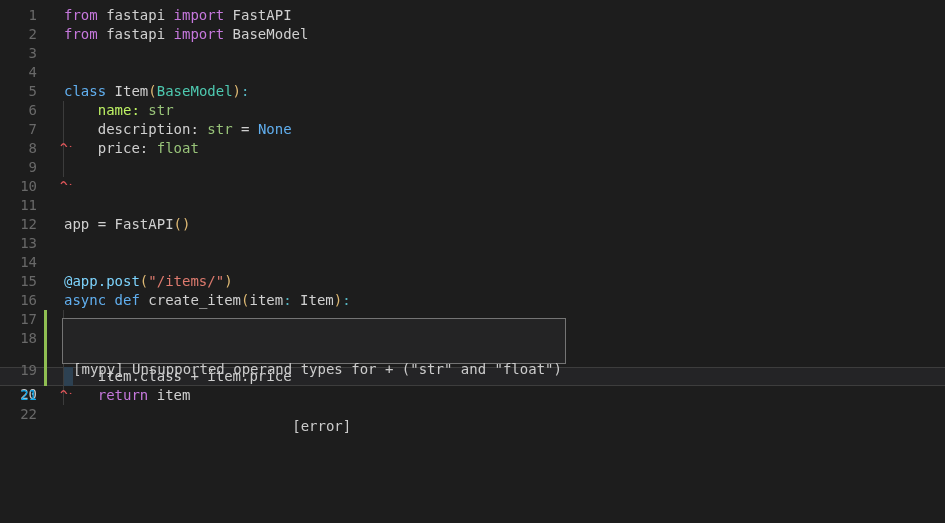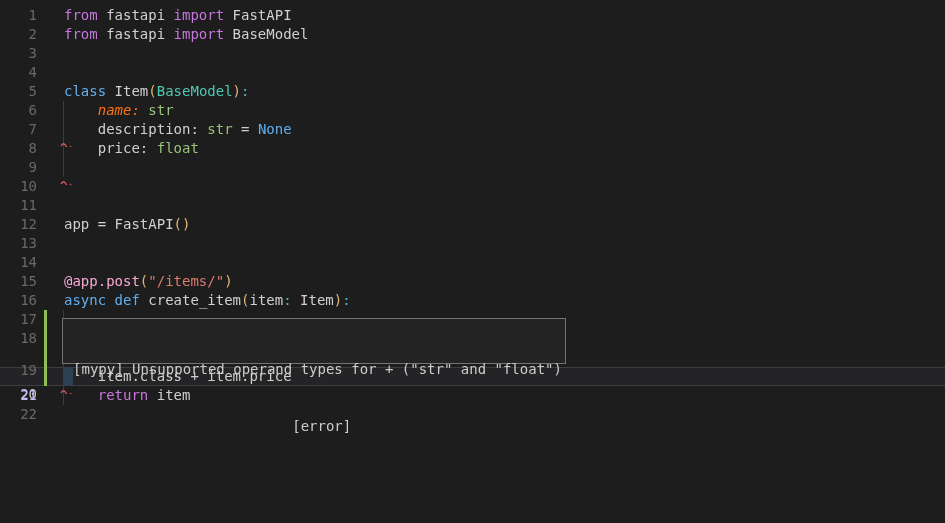--- a/index.html
+++ b/index.html
@@ -50,35 +50,35 @@
       <div class="deco squiggle" style="left: 60px; top: 380px;"><svg width="13" height="6" viewBox="0 0 13 6">
           <path d="M1 5 Q 3.5 0.5 6 5 T 11 5" stroke="#e0565a" fill="none" stroke-width="1.3"></path>
         </svg></div>
     </div>
   <div class="rows" id="rows">
       <div class="row"><span class="ln" style="color: rgb(105, 105, 105);">1</span><span class="sign"></span><span class="code"><span style="color: rgb(198, 120, 221);">from</span><span style="color: rgb(208, 208, 208);"> fastapi </span><span style="color: rgb(198, 120, 221);">import</span><span style="color: rgb(208, 208, 208);"> FastAPI</span></span></div>
       <div class="row"><span class="ln" style="color: rgb(105, 105, 105);">2</span><span class="sign"></span><span class="code"><span style="color: rgb(198, 120, 221);">from</span><span style="color: rgb(208, 208, 208);"> fastapi </span><span style="color: rgb(198, 120, 221);">import</span><span style="color: rgb(208, 208, 208);"> BaseModel</span></span></div>
       <div class="row"><span class="ln" style="color: rgb(105, 105, 105);">3</span><span class="sign"></span><span class="code"></span></div>
       <div class="row"><span class="ln" style="color: rgb(105, 105, 105);">4</span><span class="sign"></span><span class="code"></span></div>
       <div class="row"><span class="ln" style="color: rgb(105, 105, 105);">5</span><span class="sign"></span><span class="code"><span style="color: rgb(97, 175, 239);">class</span><span style="color: rgb(208, 208, 208);"> Item</span><span style="color: rgb(222, 185, 116);">(</span><span style="color: rgb(78, 201, 176);">BaseModel</span><span style="color: rgb(222, 185, 116);">)</span><span style="color: rgb(86, 182, 194);">:</span></span></div>
-      <div class="row"><span class="ln" style="color: rgb(105, 105, 105);">6</span><span class="sign"></span><span class="code"><span style="color: #f97316; font-style: italic;">    name: </span><span style="color: rgb(152, 195, 121);">str</span></span></div>
+      <div class="row"><span class="ln" style="color: rgb(105, 105, 105);">6</span><span class="sign"></span><span class="code"><span style="color: #bef264;">    name: </span><span style="color: rgb(152, 195, 121);">str</span></span></div>
       <div class="row"><span class="ln" style="color: rgb(105, 105, 105);">7</span><span class="sign"></span><span class="code"><span style="color: rgb(208, 208, 208);">    description: </span><span style="color: rgb(152, 195, 121);">str</span><span style="color: rgb(208, 208, 208);"> = </span><span style="color: rgb(97, 175, 239);">None</span></span></div>
       <div class="row"><span class="ln" style="color: rgb(105, 105, 105);">8</span><span class="sign"></span><span class="code"><span style="color: rgb(208, 208, 208);">    price: </span><span style="color: rgb(152, 195, 121);">float</span></span></div>
       <div class="row"><span class="ln" style="color: rgb(105, 105, 105);">9</span><span class="sign"></span></div>
       <div class="row"><span class="ln" style="color: rgb(105, 105, 105);">10</span><span class="sign"></span><span class="code"></span></div>
       <div class="row"><span class="ln" style="color: rgb(105, 105, 105);">11</span><span class="sign"></span><span class="code"></span></div>
       <div class="row"><span class="ln" style="color: rgb(105, 105, 105);">12</span><span class="sign"></span><span class="code"><span style="color: rgb(208, 208, 208);">app = FastAPI</span><span style="color: rgb(222, 185, 116);">(</span><span style="color: rgb(222, 185, 116);">)</span></span></div>
       <div class="row"><span class="ln" style="color: rgb(105, 105, 105);">13</span><span class="sign"></span><span class="code"></span></div>
       <div class="row"><span class="ln" style="color: rgb(105, 105, 105);">14</span><span class="sign"></span><span class="code"></span></div>
-      <div class="row"><span class="ln" style="color: rgb(105, 105, 105);">15</span><span class="sign"></span><span class="code"><span style="color: #f9a8d4;">@app.post</span><span style="color: rgb(222, 185, 116);">(</span><span style="color: rgb(221, 122, 110);">"/items/"</span><span style="color: rgb(222, 185, 116);">)</span></span></div>
+      <div class="row"><span class="ln" style="color: rgb(105, 105, 105);">15</span><span class="sign"></span><span class="code"><span style="color: #7dd3fc;">@app.post</span><span style="color: rgb(222, 185, 116);">(</span><span style="color: rgb(221, 122, 110);">"/items/"</span><span style="color: rgb(222, 185, 116);">)</span></span></div>
       <div class="row"><span class="ln" style="color: rgb(105, 105, 105);">16</span><span class="sign"></span><span class="code"><span style="color: rgb(97, 175, 239);">async</span><span style="color: rgb(208, 208, 208);"> </span><span style="color: rgb(97, 175, 239);">def</span><span style="color: rgb(208, 208, 208);"> create_item</span><span style="color: rgb(222, 185, 116);">(</span><span style="color: rgb(208, 208, 208);">item</span><span style="color: rgb(86, 182, 194);">:</span><span style="color: rgb(208, 208, 208);"> Item</span><span style="color: rgb(222, 185, 116);">)</span><span style="color: rgb(86, 182, 194);">:</span></span></div>
       <div class="row"><span class="ln" style="color: rgb(105, 105, 105);">17</span><span class="sign"></span><span class="code"></span></div>
       <div class="row"><span class="ln" style="color: rgb(105, 105, 105);">18</span><span class="sign"></span><span class="code"></span></div>
       <div class="row"><span class="ln" style="color: rgb(105, 105, 105); margin-top: 13px;">19</span><span class="sign"></span><span class="code"></span></div>
       <div class="row"><span class="ln" style="color: rgb(200, 200, 200); margin-top: 18px;">20</span><span class="sign"></span><span class="code"><span style="color: rgb(208, 208, 208);">    item.class + item.price</span></span></div>
-      <div class="row"><span class="ln" style="color: #c4b5fd;">21</span><span class="sign"></span><span class="code"><span style="color: rgb(208, 208, 208);">    </span><span style="color: rgb(198, 120, 221);">return</span><span style="color: rgb(208, 208, 208);"> item</span></span></div>
+      <div class="row"><span class="ln" style="color: #0ea5e9;">21</span><span class="sign"></span><span class="code"><span style="color: rgb(208, 208, 208);">    </span><span style="color: rgb(198, 120, 221);">return</span><span style="color: rgb(208, 208, 208);"> item</span></span></div>
       <div class="row"><span class="ln" style="color: rgb(105, 105, 105);">22</span><span class="sign"></span><span class="code"></span></div>
     </div>
   <div class="tooltip" id="tooltip" style="background: rgb(36, 36, 37); border-color: rgb(116, 116, 116); color: rgb(204, 204, 204); text-align: center;">
     <div>[mypy] Unsupported operand types for + ("str" and "float")</div>
     <div> [error]</div>
   </div>
 </div>
 
 </body></html>

